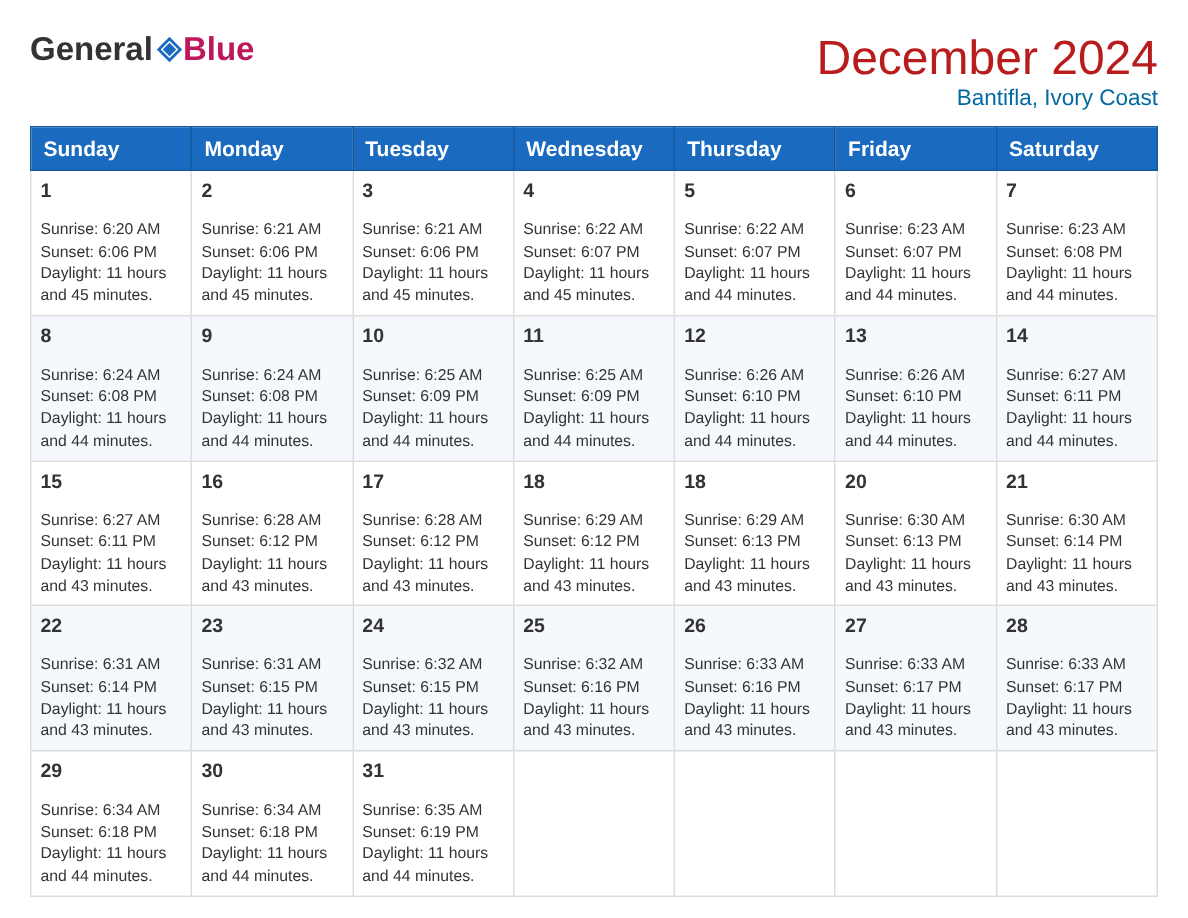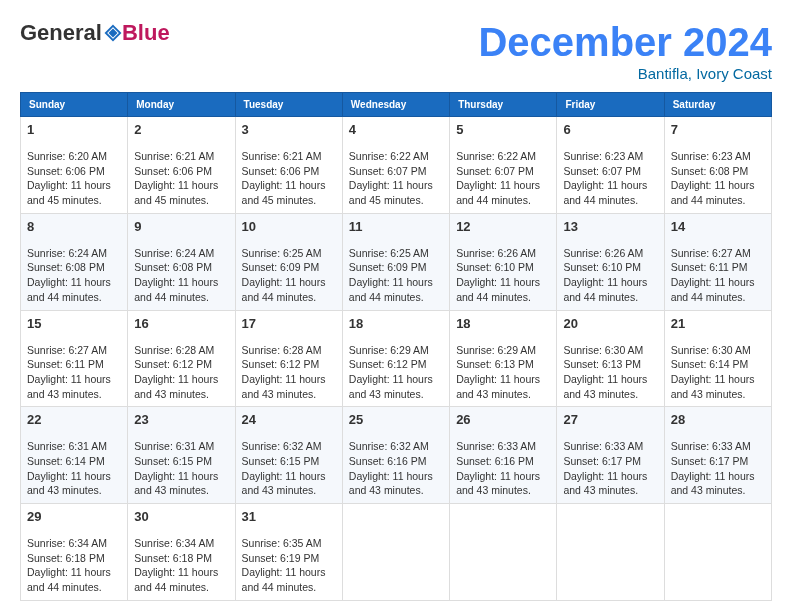--- a/index.html
+++ b/index.html
@@ -33,38 +33,38 @@
     .logo-blue { color: #be185d; }
     .logo-icon {
       width: 18px;
       height: 18px;
       margin-left: 2px;
     }
     .title-area {
       text-align: right;
     }
     .month-title {
-      font-size: 40px;
-      font-weight: bold;
-      color: #3b82f6;
+      font-size: 32px;
+      font-weight: normal;
+      color: #b91c1c;
     }
     .location {
       font-size: 15px;
       color: #0369a1;
     }
     .calendar {
       width: 100%;
       border-collapse: collapse;
       border: 1px solid #ccc;
     }
     .calendar th {
       background-color: #1a6bbf;
       color: #fff;
       padding: 6px 8px;
-      font-size: 10px;
+      font-size: 14px;
       font-weight: bold;
       border: 1px solid #1558a0;
       text-align: left;
     }
     .calendar td {
       border: 1px solid #ddd;
       vertical-align: top;
       padding: 5px 6px;
       font-size: 10.5px;
       color: #333;

